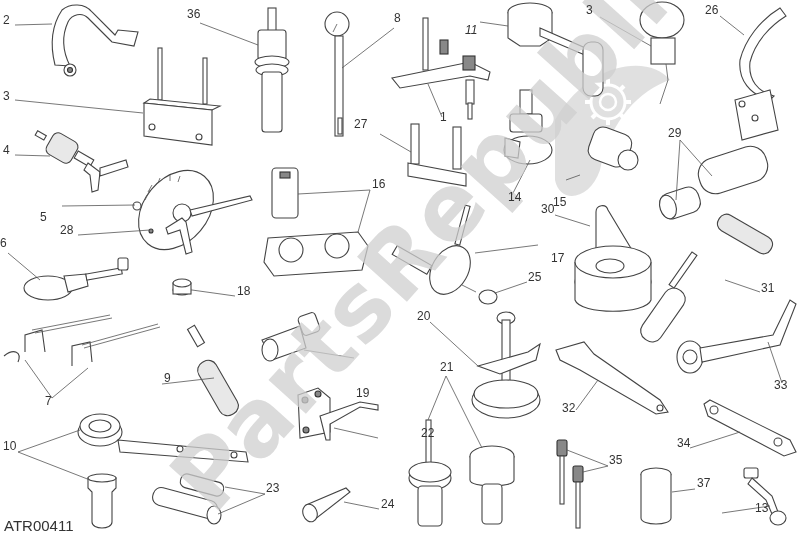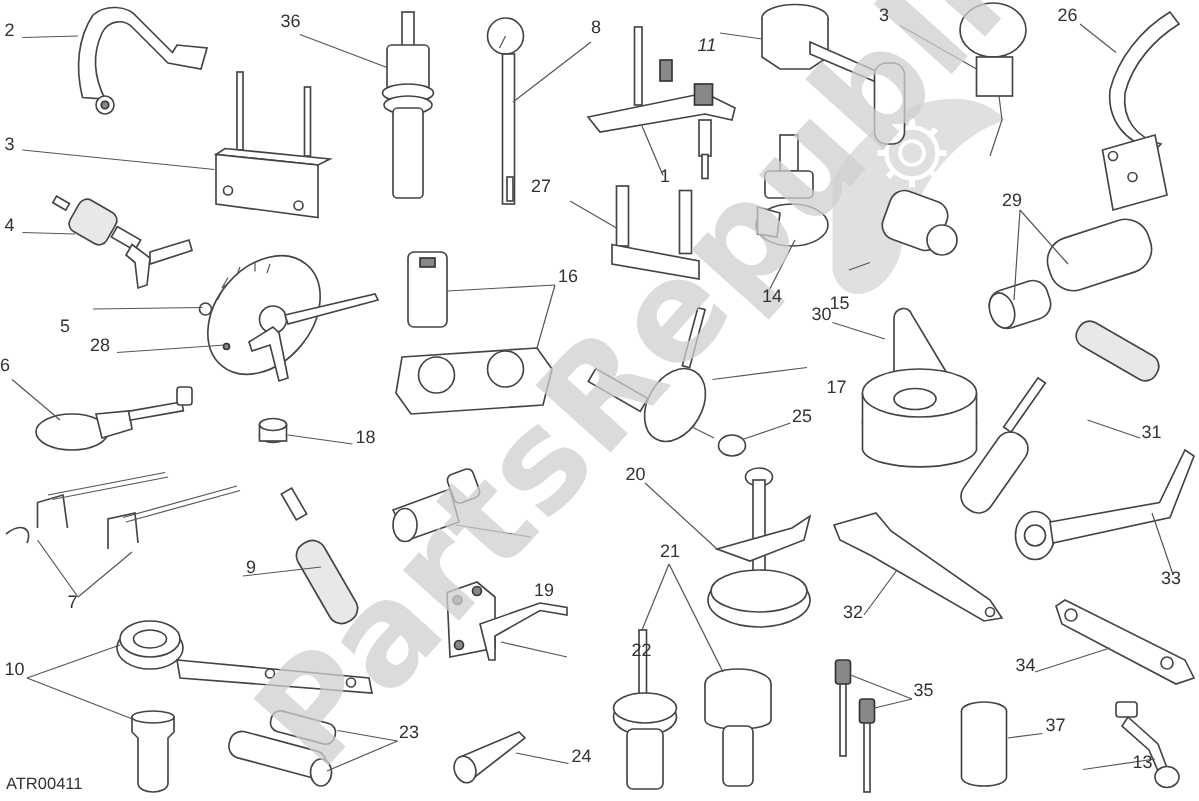--- a/index.html
+++ b/index.html
@@ -1,21 +1,21 @@
 <!DOCTYPE html>
 <html><head>
 <meta charset="utf-8">
 <style>
   html, body { margin: 0; padding: 0; background: #ffffff; }
   body { width: 799px; height: 534px; position: relative; overflow: hidden;
          font-family: "Liberation Sans", sans-serif; }
   #diagram { position: absolute; left: 0; top: 0; width: 799px; height: 534px; }
   .callout { position: absolute; font-size: 12px; color: #333333; line-height: 12px;
              font-family: "Liberation Sans", sans-serif; white-space: nowrap; }
-  .ref-code { position: absolute; left: 4px; top: 517px; font-size: 11px; color: #333;
+  .ref-code { position: absolute; left: 4px; top: 517px; font-size: 15px; color: #333;
               font-family: "Liberation Sans", sans-serif; }
   .wm-text { position: absolute; left: 92px; top: 230px; font-size: 92px; font-weight: bold;
              color: #cfcfcf; opacity: 0.75; transform: rotate(-48deg); transform-origin: 0 0;
              letter-spacing: 2px; font-family: "DejaVu Sans", sans-serif; pointer-events: none;
              top: 460px; left: 150px; }
   svg .t { fill: #ffffff; stroke: #444; stroke-width: 1.1; }
   svg .tg { fill: #e8e8e8; stroke: #444; stroke-width: 1.1; }
   svg .td { fill: #888; stroke: #333; stroke-width: 1.1; }
   svg .ln { stroke: #555; stroke-width: 0.8; fill: none; }
   svg .wm { fill: #d3d3d3; opacity: 0.7; }

